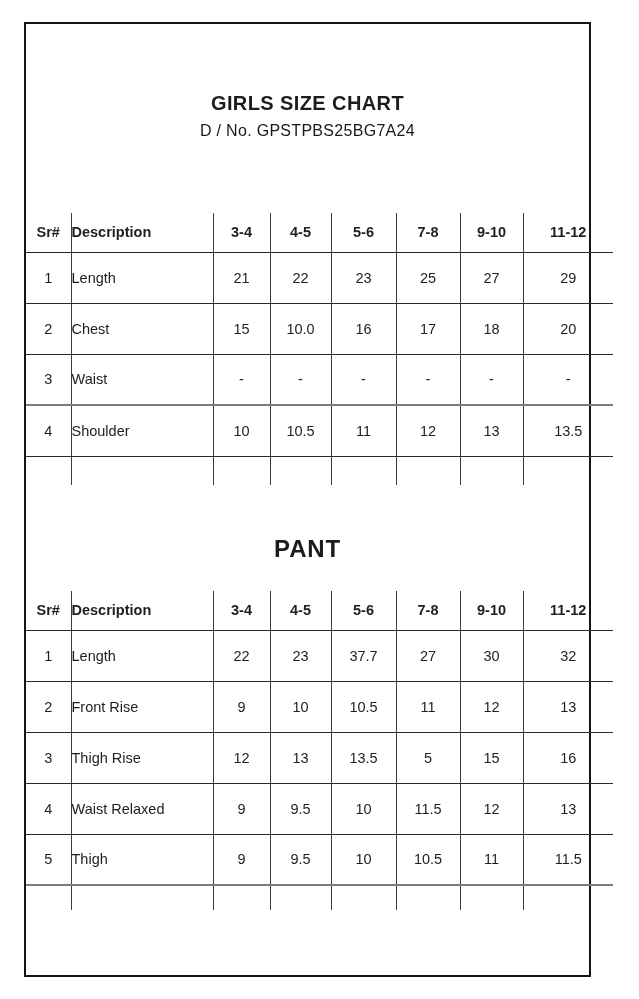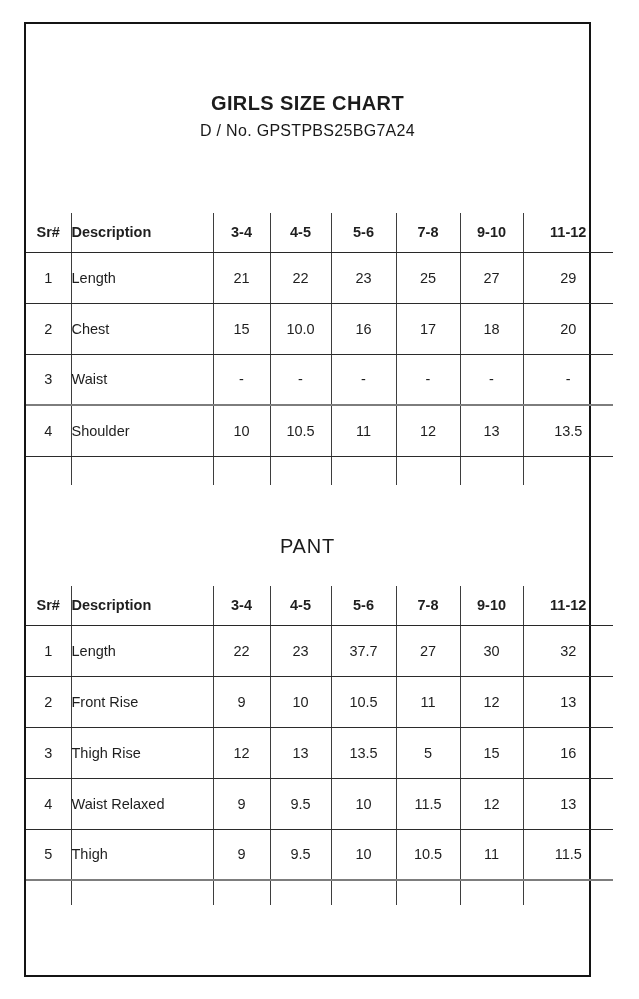--- a/index.html
+++ b/index.html
@@ -42,22 +42,22 @@
     border-collapse: collapse;
     table-layout: fixed;
     width: 587px;
     margin: 0;
   }
   table.tbl-shirt { margin-top: 73px; }
   table.tbl-pant  { margin-top: 28px; }
   .pant-heading {
     margin: 50px 0 0 0;
     text-align: center;
-    font-size: 20px;
-    font-weight: 400;
+    font-size: 24px;
+    font-weight: 700;
     letter-spacing: 0.8px;
     color: #1c1c1c;
   }
   .size-table th,
   .size-table td {
     padding: 0;
     font-size: 14.5px;
     text-align: center;
     vertical-align: middle;
     color: #1e1e1e;

